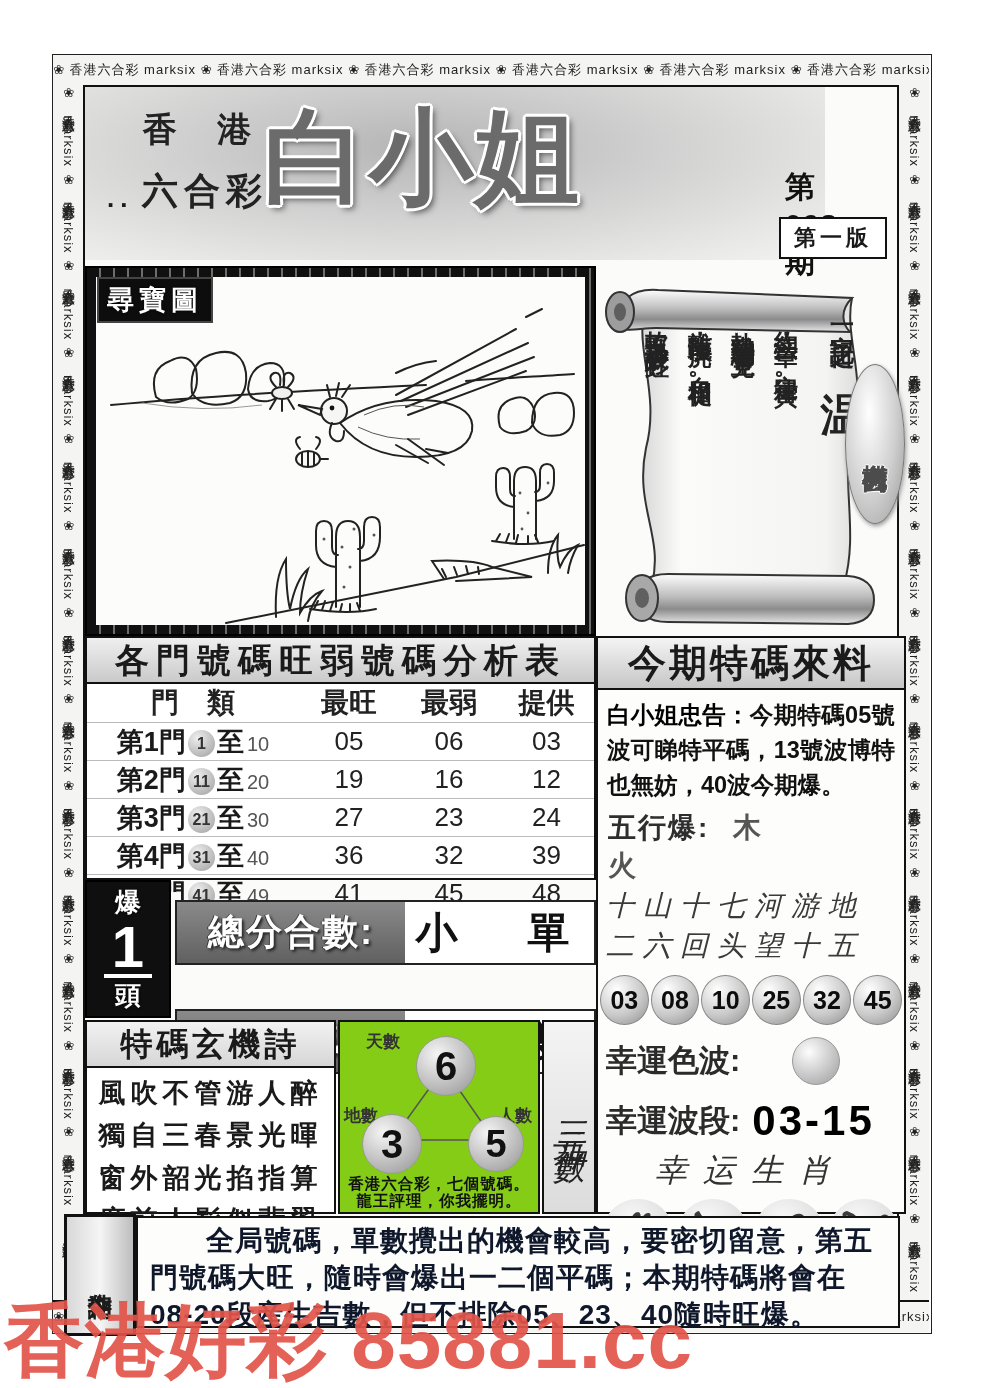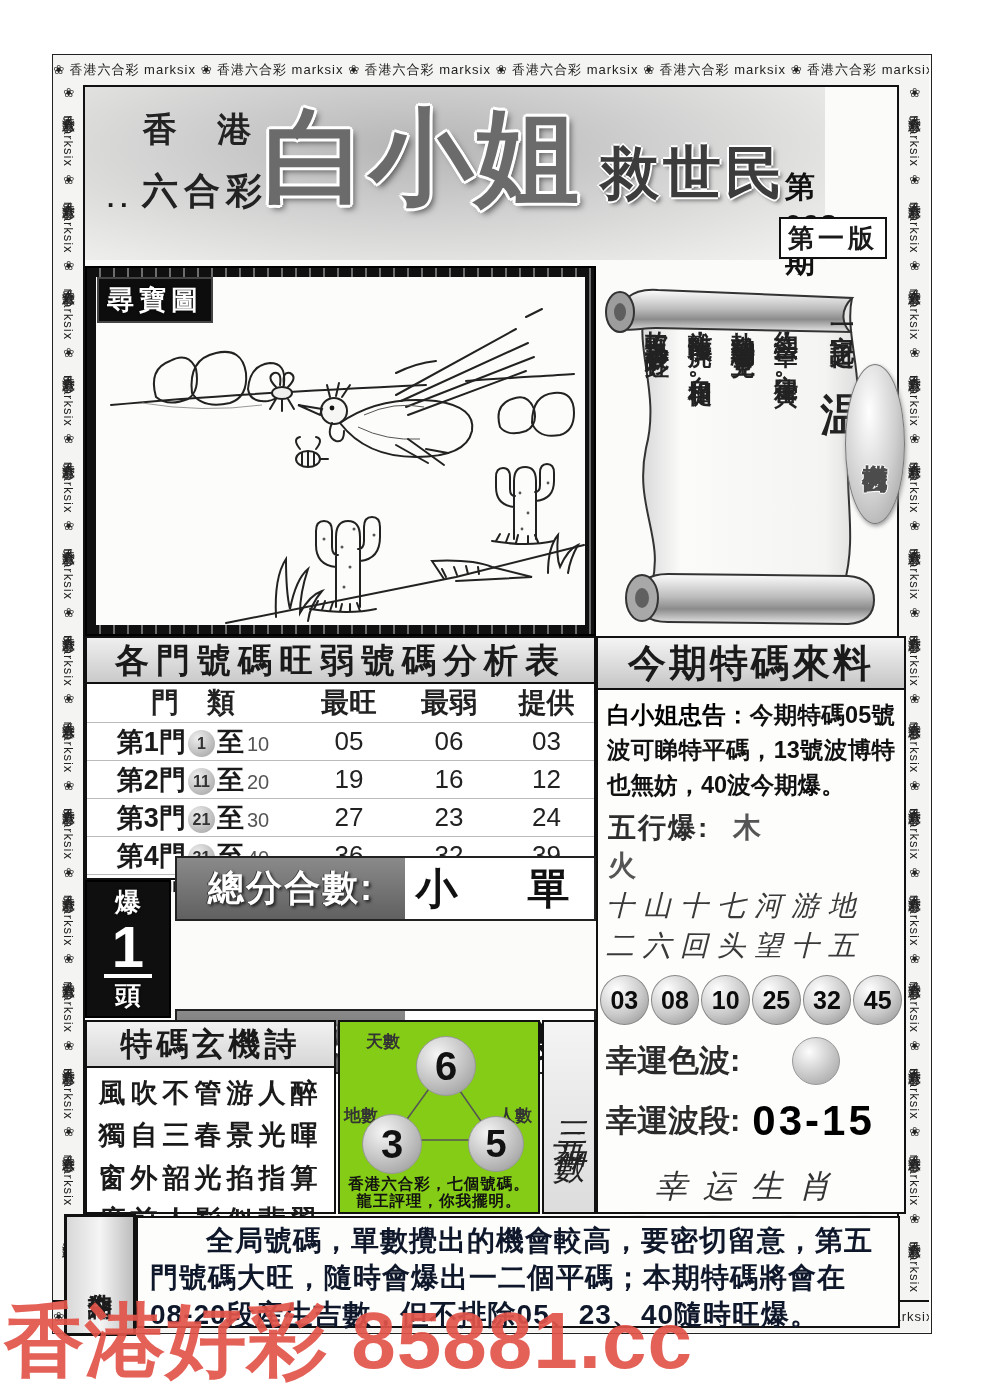--- a/index.html
+++ b/index.html
@@ -21,21 +21,21 @@
   .brand{left:110px;top:108px;width:190px;text-align:center;
          font-family:"Liberation Serif","DejaVu Serif",serif;font-weight:bold;color:#222;}
   .brand .l1{font-size:34px;letter-spacing:16px;}
   .brand .l2{font-size:36px;letter-spacing:6px;margin-top:14px;}
   .big-title{left:262px;top:90px;font-size:104px;font-weight:900;color:#6b6b6b;letter-spacing:2px;
      text-shadow:-3px 0 0 #fff,3px 0 0 #fff,0 -3px 0 #fff,0 3px 0 #fff,-2px -2px #fff,2px 2px #fff,2px -2px #fff,-2px 2px #fff,4px 4px 6px #555;}
   .sub-title{left:600px;top:135px;font-size:58px;font-weight:900;color:#3c3c3c;letter-spacing:4px;
      text-shadow:-2px 0 0 #fff,2px 0 0 #fff,0 -2px 0 #fff,0 2px 0 #fff,3px 3px 4px #666;}
   .issue{left:784px;top:166px;font-size:30px;font-weight:900;color:#111;letter-spacing:1px;}
   .edition{left:778px;top:216px;width:104px;height:38px;background:#fff;border:2px solid #111;
-           font-size:26px;font-weight:900;text-align:center;line-height:38px;letter-spacing:4px;}
+           font-size:22px;font-weight:900;text-align:center;line-height:38px;letter-spacing:4px;}
   
   .cartoon-box{left:85px;top:266px;width:507px;height:366px;background:#111;border:2px solid #000;}
   .cartoon-edge{position:absolute;inset:0;
      background:repeating-linear-gradient(90deg,#101010 0 12px,#6d6d6d 12px 14px);}
   .cartoon-inner{position:absolute;left:9px;top:9px;right:9px;bottom:9px;background:#fcfcfa;}
   .map-label{left:97px;top:277px;background:#0d0d0d;color:#fff;font-size:27px;font-weight:900;
       padding:3px 8px;letter-spacing:5px;border:2px solid #444;text-shadow:0 0 3px #000;}
   
   .scroll-wrap{left:598px;top:268px;width:300px;height:364px;}
   .scroll-text{position:absolute;left:32px;top:44px;height:286px;
@@ -105,21 +105,21 @@
      font-size:28px;color:#3a3a3a;letter-spacing:9px;white-space:nowrap;}
   .balls{display:flex;gap:2px;margin:10px 2px 0;}
   .ball6{width:48px;height:48px;border-radius:50%;
      background:radial-gradient(circle at 33% 28%,#ffffff,#c9c9c9 55%,#8e8e8e);
      border:1px solid #888;display:flex;align-items:center;justify-content:center;
      font-size:25px;font-weight:900;color:#0c0c0c;}
   .lucky{display:flex;align-items:center;margin:12px 8px 0;font-size:31px;font-weight:900;color:#2b2b2b;}
   .color-ball{width:46px;height:46px;border-radius:50%;margin-left:52px;
      background:radial-gradient(circle at 35% 30%,#fdfdfd,#c2c2c2 60%,#9c9c9c);border:1px solid #999;}
   .range-val{font-size:42px;font-weight:900;color:#000;margin-left:12px;letter-spacing:3px;}
-  .zodiac{margin-top:20px;text-align:center;font-family:"Liberation Serif","DejaVu Serif",serif;
+  .zodiac{margin-top:4px;text-align:center;font-family:"Liberation Serif","DejaVu Serif",serif;
      font-style:italic;font-size:32px;color:#333;letter-spacing:16px;}
   .animals{display:flex;justify-content:space-between;margin:6px 6px 0;}
   .acirc{width:68px;height:62px;border-radius:50%;background:radial-gradient(circle at 40% 35%,#fafafa,#dedede 70%,#cfcfcf);
      display:flex;align-items:center;justify-content:center;}
   
   .eval-label{left:64px;top:1214px;width:66px;height:116px;border:3px solid #111;
      background:linear-gradient(90deg,#d8d8d8,#f5f5f5,#bdbdbd);display:flex;align-items:center;justify-content:center;}
   .eval-label span{writing-mode:vertical-rl;text-orientation:upright;font-size:24px;font-weight:900;color:#1c1c1c;}
   .eval-text{left:136px;top:1216px;width:764px;height:112px;border:2px solid #111;background:#fdfdfc;
      font-size:28px;font-weight:bold;color:#0f172a;line-height:37px;padding:4px 12px;box-sizing:border-box;
@@ -137,21 +137,20 @@
 <div class="abs band band-bottom">❀ 香港六合彩  marksix ❀ 香港六合彩  marksix ❀ 香港六合彩  marksix ❀ 香港六合彩  marksix ❀ 香港六合彩  marksix ❀ 香港六合彩  marksix ❀ 香港六合彩  marksix ❀ 香港六合彩  marksix ❀ 香港六合彩  marksix ❀ 香港六合彩  marksix ❀ 香港六合彩  marksix ❀ 香港六合彩  marksix ❀ 香港六合彩  marksix ❀ 香港六合彩  marksix ❀ 香港六合彩  marksix ❀ 香港六合彩  marksix ❀ 香港六合彩  marksix ❀ 香港六合彩  marksix ❀ 香港六合彩  marksix ❀ 香港六合彩  marksix ❀ 香港六合彩  marksix ❀ 香港六合彩  marksix ❀ 香港六合彩  marksix ❀ 香港六合彩  marksix ❀ 香港六合彩  marksix ❀ 香港六合彩  marksix ❀ 香港六合彩  marksix ❀ 香港六合彩  marksix ❀ 香港六合彩  marksix ❀ 香港六合彩  marksix ❀ 香港六合彩  marksix ❀ 香港六合彩  marksix ❀ 香港六合彩  marksix ❀ 香港六合彩  marksix ❀ 香港六合彩  marksix ❀ 香港六合彩  marksix ❀ 香港六合彩  marksix ❀ 香港六合彩  marksix ❀ 香港六合彩  marksix ❀ 香港六合彩  marksix </div>
 <div class="abs band band-left">❀ 香港六合彩  marksix ❀ 香港六合彩  marksix ❀ 香港六合彩  marksix ❀ 香港六合彩  marksix ❀ 香港六合彩  marksix ❀ 香港六合彩  marksix ❀ 香港六合彩  marksix ❀ 香港六合彩  marksix ❀ 香港六合彩  marksix ❀ 香港六合彩  marksix ❀ 香港六合彩  marksix ❀ 香港六合彩  marksix ❀ 香港六合彩  marksix ❀ 香港六合彩  marksix ❀ 香港六合彩  marksix ❀ 香港六合彩  marksix ❀ 香港六合彩  marksix ❀ 香港六合彩  marksix ❀ 香港六合彩  marksix ❀ 香港六合彩  marksix ❀ 香港六合彩  marksix ❀ 香港六合彩  marksix ❀ 香港六合彩  marksix ❀ 香港六合彩  marksix ❀ 香港六合彩  marksix ❀ 香港六合彩  marksix ❀ 香港六合彩  marksix ❀ 香港六合彩  marksix ❀ 香港六合彩  marksix ❀ 香港六合彩  marksix ❀ 香港六合彩  marksix ❀ 香港六合彩  marksix ❀ 香港六合彩  marksix ❀ 香港六合彩  marksix ❀ 香港六合彩  marksix ❀ 香港六合彩  marksix ❀ 香港六合彩  marksix ❀ 香港六合彩  marksix ❀ 香港六合彩  marksix ❀ 香港六合彩  marksix </div>
 <div class="abs band band-right">❀ 香港六合彩  marksix ❀ 香港六合彩  marksix ❀ 香港六合彩  marksix ❀ 香港六合彩  marksix ❀ 香港六合彩  marksix ❀ 香港六合彩  marksix ❀ 香港六合彩  marksix ❀ 香港六合彩  marksix ❀ 香港六合彩  marksix ❀ 香港六合彩  marksix ❀ 香港六合彩  marksix ❀ 香港六合彩  marksix ❀ 香港六合彩  marksix ❀ 香港六合彩  marksix ❀ 香港六合彩  marksix ❀ 香港六合彩  marksix ❀ 香港六合彩  marksix ❀ 香港六合彩  marksix ❀ 香港六合彩  marksix ❀ 香港六合彩  marksix ❀ 香港六合彩  marksix ❀ 香港六合彩  marksix ❀ 香港六合彩  marksix ❀ 香港六合彩  marksix ❀ 香港六合彩  marksix ❀ 香港六合彩  marksix ❀ 香港六合彩  marksix ❀ 香港六合彩  marksix ❀ 香港六合彩  marksix ❀ 香港六合彩  marksix ❀ 香港六合彩  marksix ❀ 香港六合彩  marksix ❀ 香港六合彩  marksix ❀ 香港六合彩  marksix ❀ 香港六合彩  marksix ❀ 香港六合彩  marksix ❀ 香港六合彩  marksix ❀ 香港六合彩  marksix ❀ 香港六合彩  marksix ❀ 香港六合彩  marksix </div>
 
 <div class="abs header">
   <div class="abs brand" style="left:25px;top:20px;">
     <div class="l1">香 港</div>
     <div class="l2">六合彩</div>
   </div>
   <div class="abs big-title" style="left:178px;top:2px;">白小姐</div>
-  <div class="abs sub-title" style="left:516px;top:48px;">救世民</div>
   <div class="abs issue" style="left:700px;top:80px;">第098期</div>
   <div class="abs edition" style="left:694px;top:130px;">第一版</div>
   <div class="abs" style="left:22px;top:96px;font-size:26px;font-weight:bold;letter-spacing:6px;">..</div>
 </div>
 
 <div class="abs cartoon-box">
   <div class="cartoon-edge"></div>
   <div class="cartoon-inner">
     <svg width="489" height="348" viewBox="0 0 489 348">
 
@@ -307,21 +306,21 @@
     </tr>
   </tbody>
     </table>
 </div>
 
 <div class="abs burst">
   <span class="t">爆</span>
   <span class="n">1</span>
   <span class="t">頭</span>
 </div>
-<div class="abs sumbar" style="top:856px;">
+<div class="abs sumbar" style="top:900px;">
   <div class="lab">總分合數:</div>
   <div class="valr">小　單</div>
 </div>
 <div class="abs sumbar" style="top:1009px;">
   <div class="lab">今期特碼:</div>
   <div class="valr">小　雙</div>
 </div>
 
 <div class="abs poem">
   <div class="poem-title">特碼玄機詩</div>

